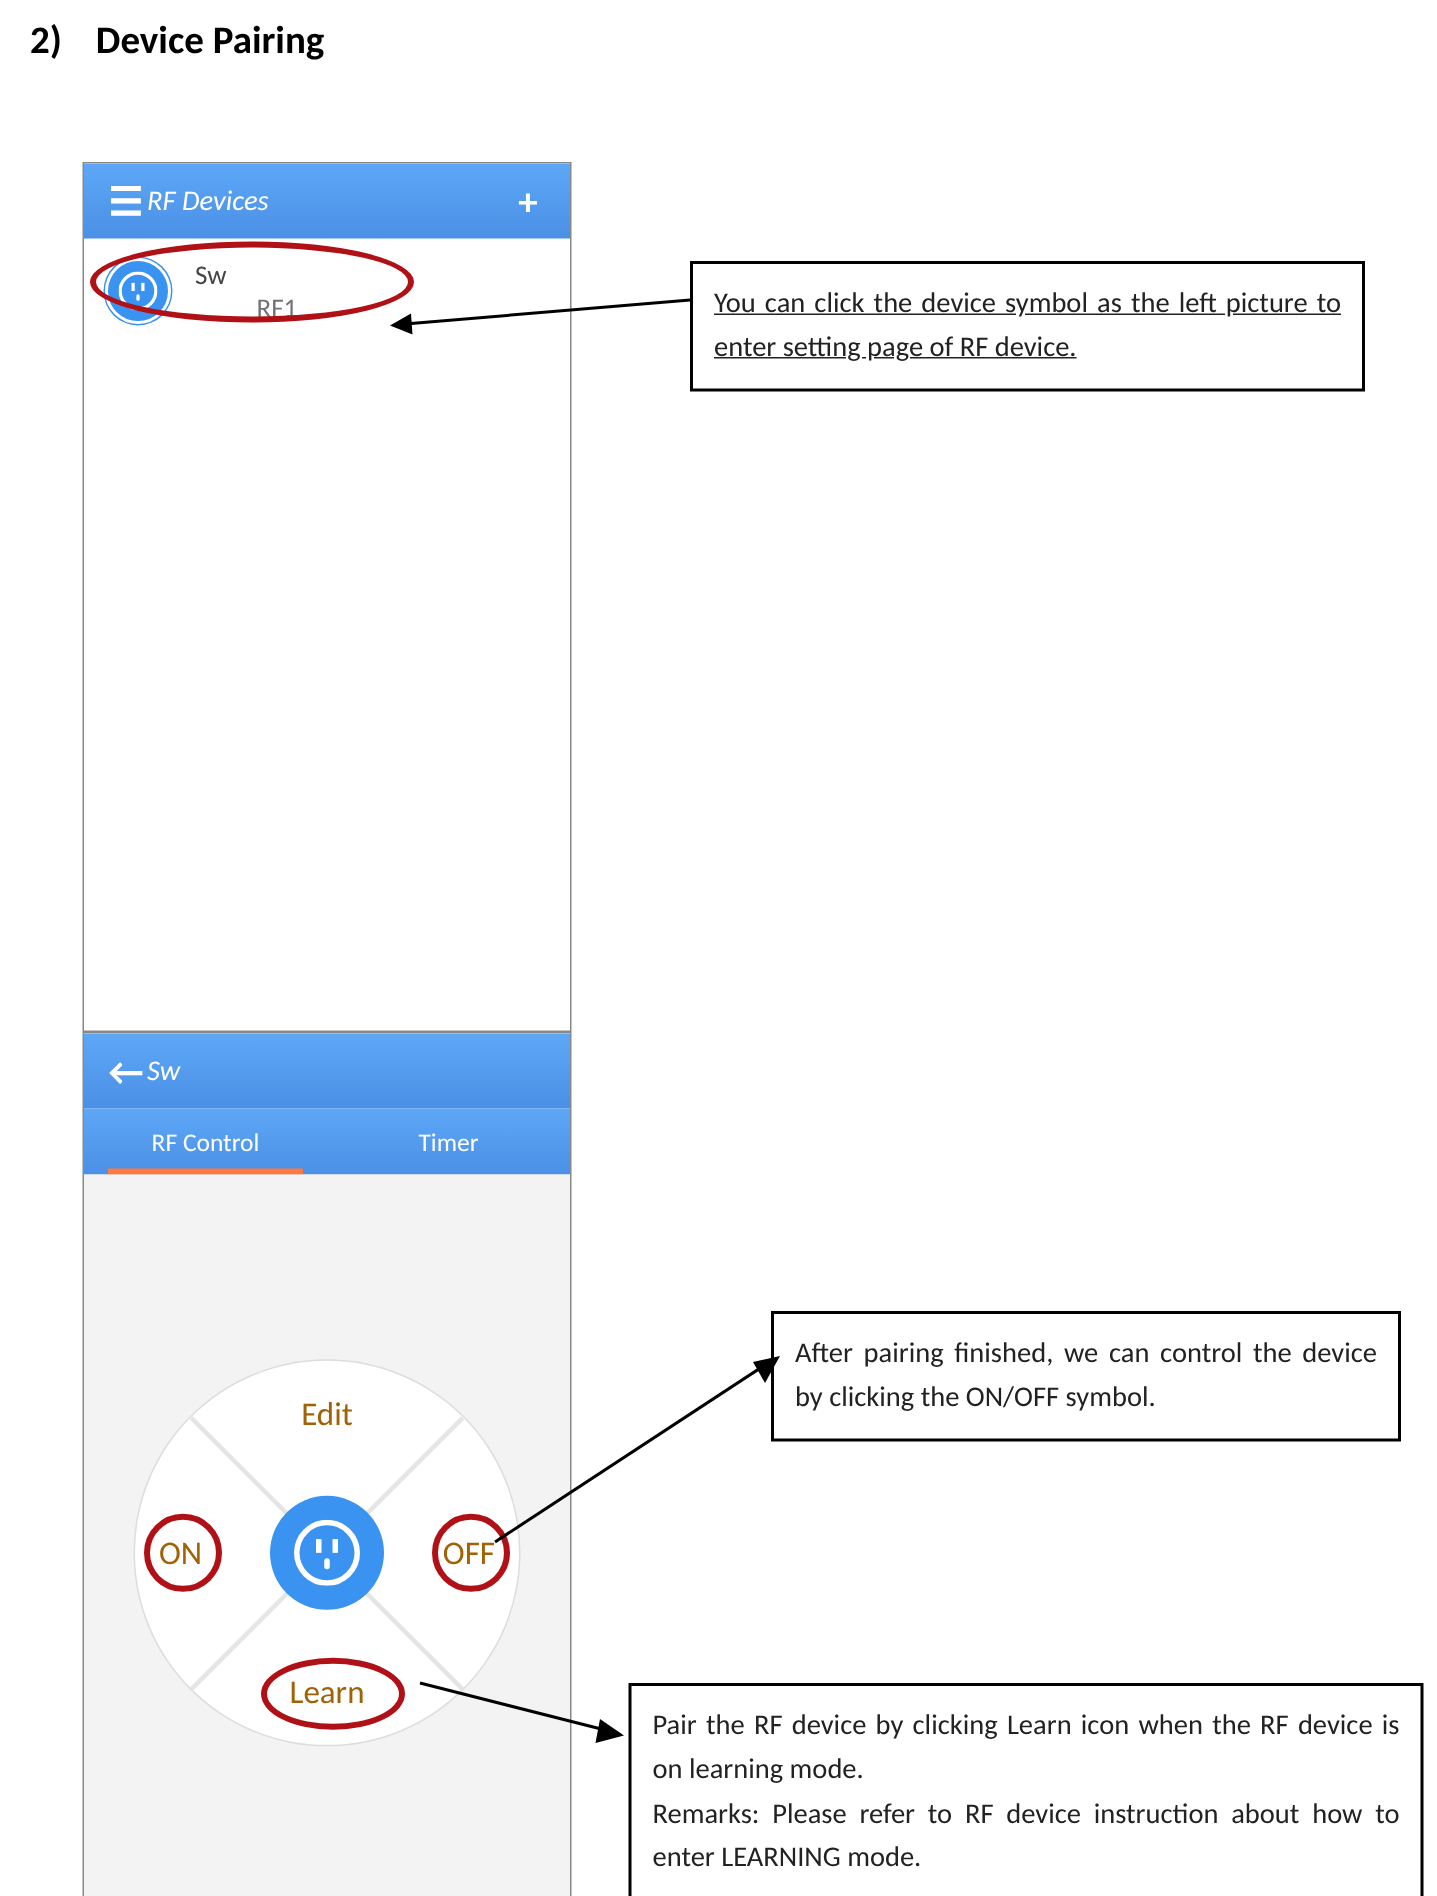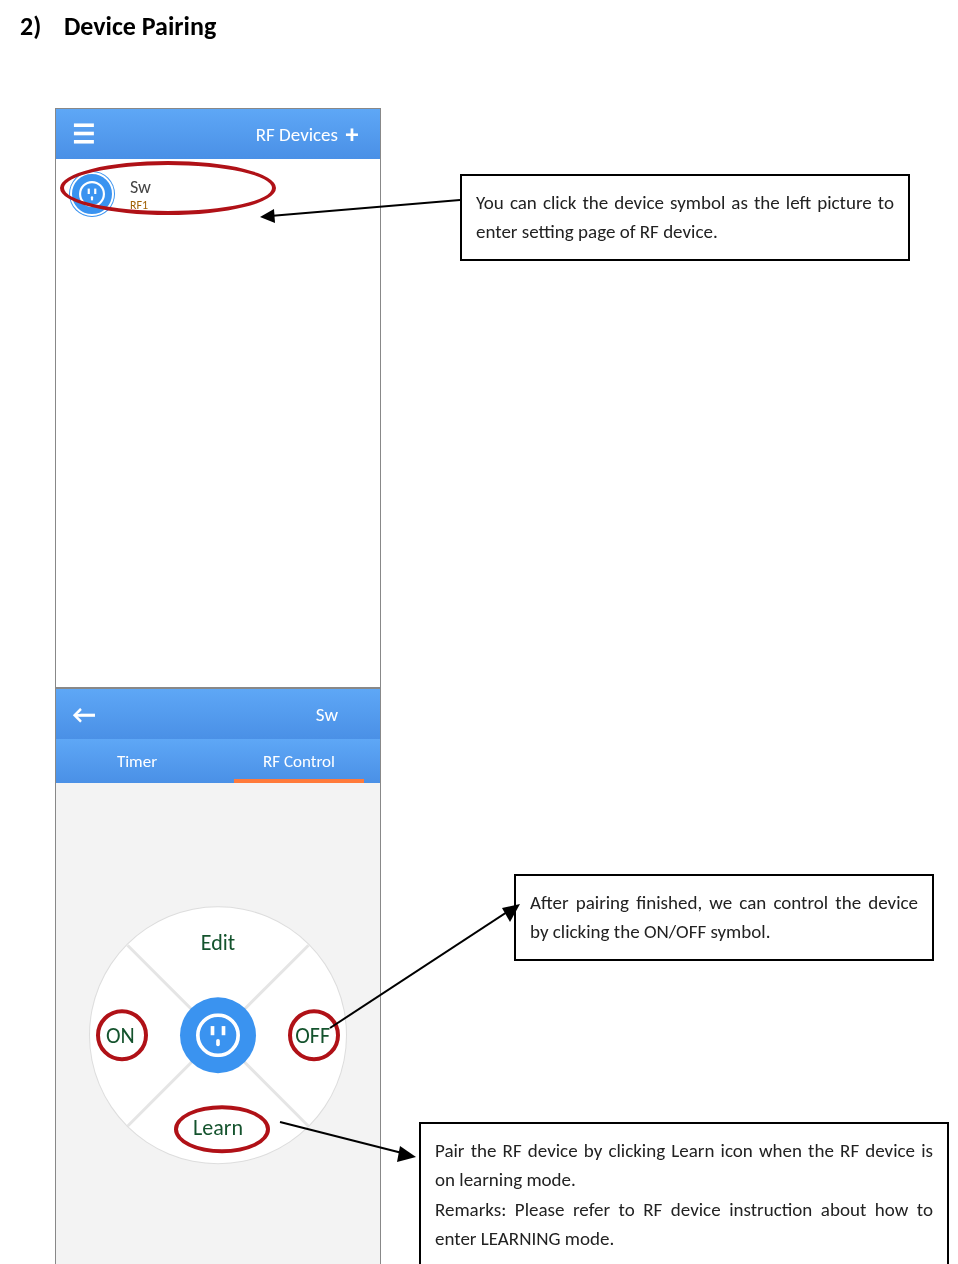--- a/index.html
+++ b/index.html
@@ -37,40 +37,40 @@
       justify-content: space-between;
       padding: 0 14px;
       font-size: 19px;
     }
     .appbar .hamburger-lines, .appbar .plus, .appbar .back {
       font-weight: bold;
       font-size: 26px;
       width: 28px;
       text-align: center;
     }
-    .appbar .title { flex: 1; text-align: right; font-size: 19px; }
+    .appbar .title { flex: 1; text-align: left; font-size: 19px; font-style: italic; }
     .device-row {
       display: flex;
       align-items: center;
       gap: 16px;
       padding: 8px 14px;
       height: 70px;
       position: relative;
     }
     .outlet-icon {
       width: 44px; height: 44px;
       border-radius: 50%;
       background: #3a93f0;
       display: flex; align-items: center; justify-content: center;
       border: 2px solid #fff;
       box-shadow: 0 0 0 1px #3a93f0;
     }
     .outlet-icon svg { width: 26px; height: 26px; }
     .device-text .d-name { font-size: 18px; color: #444; }
-    .device-text .d-id { font-size: 12px; color: #a16207; }
+    .device-text .d-id { font-size: 18px; color: #737373; margin-left: 41px; }
     .red-oval {
       position: absolute;
       border: 4px solid #b01117;
       border-radius: 50%;
       pointer-events: none;
     }
     .tabs {
       height: 44px;
       background: linear-gradient(#5ea7f6, #4a90e6);
       display: flex;
@@ -119,21 +119,21 @@
       width: 76px; height: 76px;
       border-radius: 50%;
       background: #3a93f0;
       display: flex; align-items: center; justify-content: center;
       z-index: 2;
     }
     .center-btn svg { width: 44px; height: 44px; }
     .pad-label {
       position: absolute;
       font-size: 22px;
-      color: #14532d;
+      color: #a16207;
       z-index: 2;
     }
     .pad-label.edit { top: 22px; left: 50%; transform: translateX(-50%);}
     .pad-label.learn { bottom: 22px; left: 50%; transform: translateX(-50%); margin-top: 12px;}
     .pad-label.on { left: 16px; top: 50%; transform: translateY(-50%);}
     .pad-label.off { right: 16px; top: 50%; transform: translateY(-50%);}
 
     .annotation {
       position: absolute;
       border: 2px solid #000;
@@ -181,42 +181,42 @@
           </svg>
       </div>
       <div class="device-text">
         <div class="d-name">Sw</div>
         <div class="d-id">RF1</div>
       </div>
       <div class="red-oval" style="left:4px; top:2px; width:216px; height:54px;"></div>
     </div>
   </div>
 
-  <div class="annotation" style="left:440px; top:66px; width:450px;">
+  <div class="annotation" style="left:440px; top:66px; width:450px;text-decoration:underline;">
     <span>You can click the device symbol as the left picture to enter setting page of RF device.</span>
   </div>
   <svg class="arrow" style="left:240px; top:92px; width:200px; height:40px;">
     <line class="arrow-line" x1="200" y1="0" x2="10" y2="16"></line>
     <polygon class="arrow-head" points="0,17 14,9 15,23"></polygon>
   </svg>
 
   <div class="phone-gap"></div>
 
   <div class="phone" style="height:580px;">
     <div class="appbar">
       <span class="back">←</span>
       <span class="title">Sw</span>
       <span style="width:28px"></span>
     </div>
     <div class="tabs">
+      <div class="tab active">
+          <span>RF Control</span>
+        </div>
       <div class="tab">
           <span>Timer</span>
-        </div>
-      <div class="tab active">
-          <span>RF Control</span>
         </div>
     </div>
     <div class="pad-body">
       <div class="pad-circle">
         <div class="cross-line cl1"></div>
         <div class="cross-line cl2"></div>
         <div class="pad-label edit">Edit</div>
         <div class="pad-label learn">Learn</div>
         <div class="pad-label on">ON</div>
         <div class="pad-label off">OFF</div>

